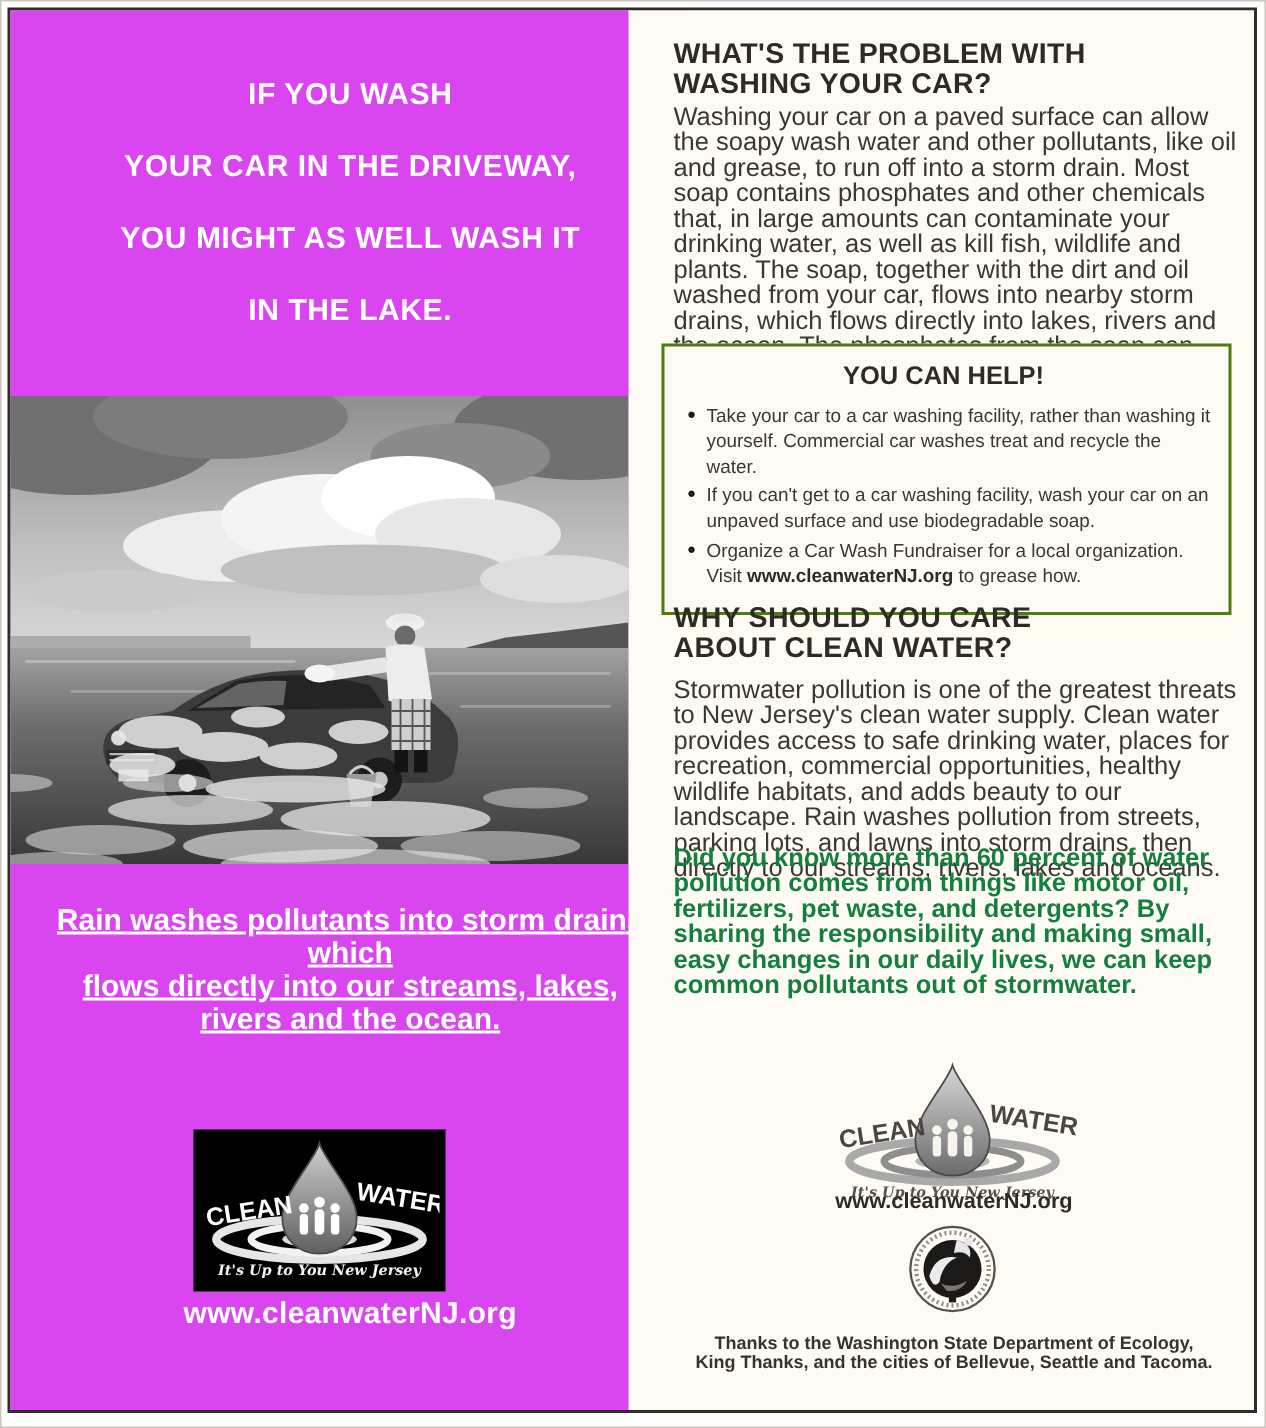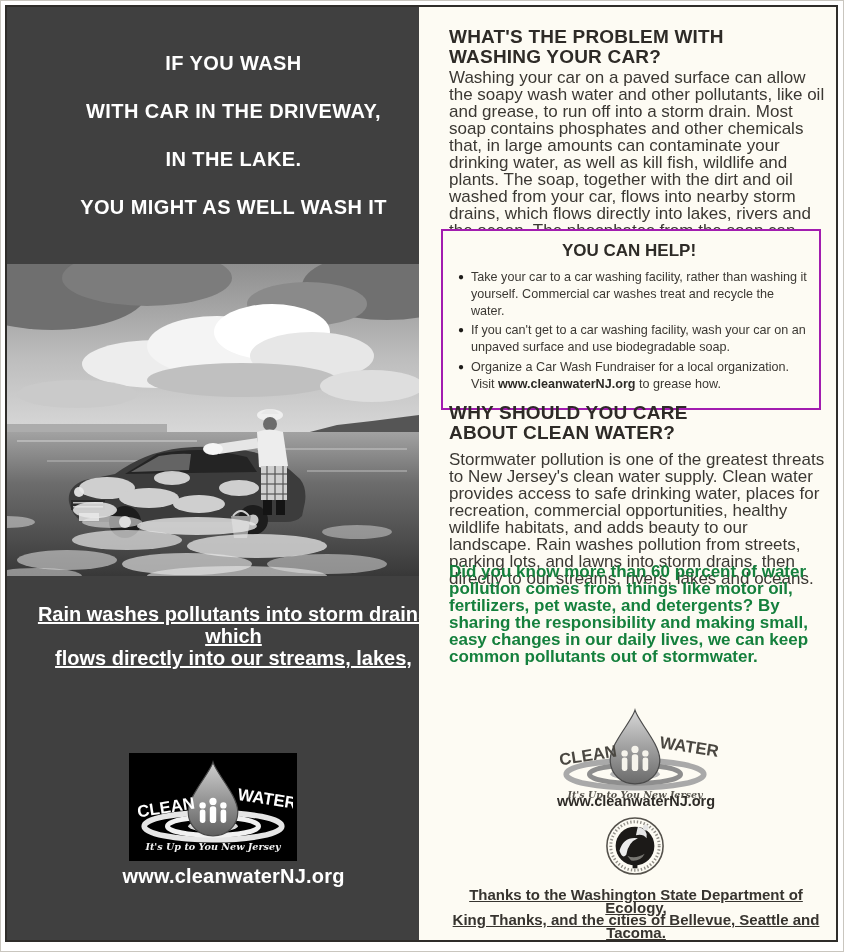--- a/index.html
+++ b/index.html
@@ -3,69 +3,69 @@
 <meta charset="utf-8">
 <style>
   html,body{margin:0;padding:0;background:#fff;}
   .page{position:relative;width:844px;height:952px;background:#ffffff;
         font-family:"Liberation Sans",sans-serif;overflow:hidden;
         border:1px solid #c9c6bf;box-sizing:border-box;}
   .frame{position:absolute;left:4px;top:4px;width:833px;height:937px;
          border:2px solid #2f2d2a;background:#fdfbf3;box-sizing:border-box;}
   
   .left-panel{position:absolute;left:0;top:0;width:453px;height:100%;
-              background:#404040;color:#ffffff;}
+              background:#d946ef;color:#ffffff;}
   .headline{position:absolute;top:32px;left:0;width:100%;text-align:center;}
   .headline div{line-height:48px;font-size:20px;font-weight:bold;letter-spacing:.4px;}
   .photo-wrap{position:absolute;top:257px;left:0;width:412px;height:312px;}
   .caption{position:absolute;top:596px;left:0;width:100%;text-align:center;}
   .caption div{line-height:22px;font-size:20px;font-weight:bold;text-decoration:underline;}
   .logo-box{position:absolute;left:122px;top:746px;width:168px;height:108px;
             background:#000;display:flex;align-items:center;justify-content:center;}
   .left-url{position:absolute;top:858px;left:0;width:100%;text-align:center;
             font-size:20px;font-weight:bold;letter-spacing:.2px;}
   
   .right-panel{position:absolute;left:412px;top:0;right:0;bottom:0;background:#fdfbf3;
                color:#37342f;}
   .r-head{position:absolute;left:30px;width:380px;font-size:19px;font-weight:bold;
           line-height:20px;color:#2e2b27;letter-spacing:.2px;}
   .r-body{position:absolute;left:30px;width:376px;font-size:17px;line-height:17px;
           color:#3b3833;}
   .r-body.bold{font-weight:bold;color:#15803d;}
-  .help-box{position:absolute;left:22px;top:222px;width:380px;border:2px solid #a21caf;
+  .help-box{position:absolute;left:22px;top:222px;width:380px;border:2px solid #4d7c0f;
             box-sizing:border-box;padding:8px 12px 12px 8px;background:#fdfbf3;}
   .help-title{text-align:center;font-size:17px;font-weight:bold;color:#2e2b27;
               margin:2px 0 8px 0;}
   .bullet-row{display:flex;font-size:12.6px;line-height:16.8px;color:#3b3833;
               margin-bottom:3px;}
   .bullet-dot{flex:0 0 20px;text-align:center;font-size:10px;line-height:16.8px;
               color:#1d1b18;}
   .bullet-text{flex:1;}
   .bullet-text b{color:#2e2b27;}
   .logo2-wrap{position:absolute;left:216px;top:700px;transform:translateX(-50%);}
   .right-url{position:absolute;left:30px;top:786px;width:374px;text-align:center;
              font-size:14.5px;font-weight:bold;color:#2e2b27;}
   .seal-wrap{position:absolute;left:216px;top:808px;transform:translateX(-50%);}
   .credits{position:absolute;left:30px;top:882px;width:374px;text-align:center;}
-  .credits div{font-size:15px;font-weight:bold;line-height:12.5px;color:#37342f;text-decoration:underline;}
+  .credits div{font-size:12px;font-weight:bold;line-height:12.5px;color:#37342f;}
   .logo-script{font-family:"DejaVu Serif",serif;font-style:italic;}
 </style>
 </head>
 <body>
 
 <div class="page">
   <div class="frame">
 
     <div class="left-panel">
 
       <div class="headline">
         <div>IF YOU WASH</div>
-        <div>WITH CAR IN THE DRIVEWAY,</div>
+        <div>YOUR CAR IN THE DRIVEWAY,</div>
+        <div>YOU MIGHT AS WELL WASH IT</div>
         <div>IN THE LAKE.</div>
-        <div>YOU MIGHT AS WELL WASH IT</div>
       </div>
 
       <div class="photo-wrap">
         <svg width="412" height="312" viewBox="0 0 412 312">
           <defs>
             <linearGradient id="sky" x1="0" y1="0" x2="0" y2="1">
               <stop offset="0" stop-color="#8f8f8f"></stop>
                 <stop offset=".55" stop-color="#bdbdbd"></stop>
                 <stop offset="1" stop-color="#d8d8d8"></stop>
             </linearGradient>
@@ -159,20 +159,21 @@
             <ellipse cx="105" cy="258" rx="30" ry="6" opacity=".6"></ellipse>
             <ellipse cx="230" cy="312" rx="90" ry="10" opacity=".6"></ellipse>
             <ellipse cx="30" cy="312" rx="45" ry="8" opacity=".5"></ellipse>
           </g>
         </svg>
       </div>
 
       <div class="caption">
         <div>Rain washes pollutants into storm drains which</div>
         <div>flows directly into our streams, lakes,</div>
+        <div>rivers and the ocean.</div>
       </div>
 
       <div class="logo-box">
         <svg width="160" height="100" viewBox="0 0 200 120">
           <defs>
             <linearGradient id="dropL" x1="0" y1="0" x2="0" y2="1">
               <stop offset="0" stop-color="#cfcfcf"></stop>
                 <stop offset="1" stop-color="#5f5f5f"></stop>
             </linearGradient>
           </defs>

